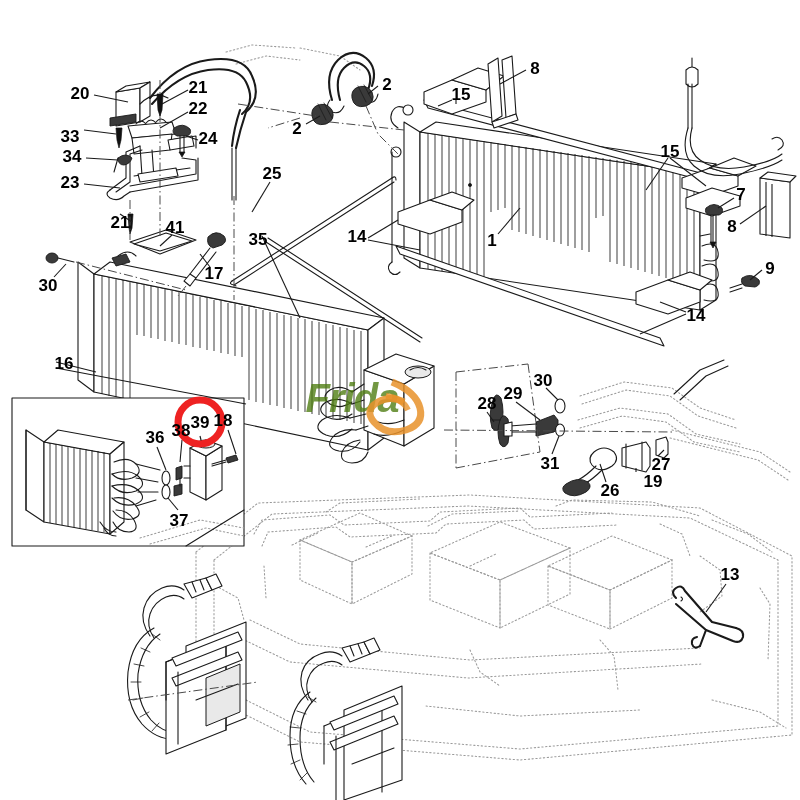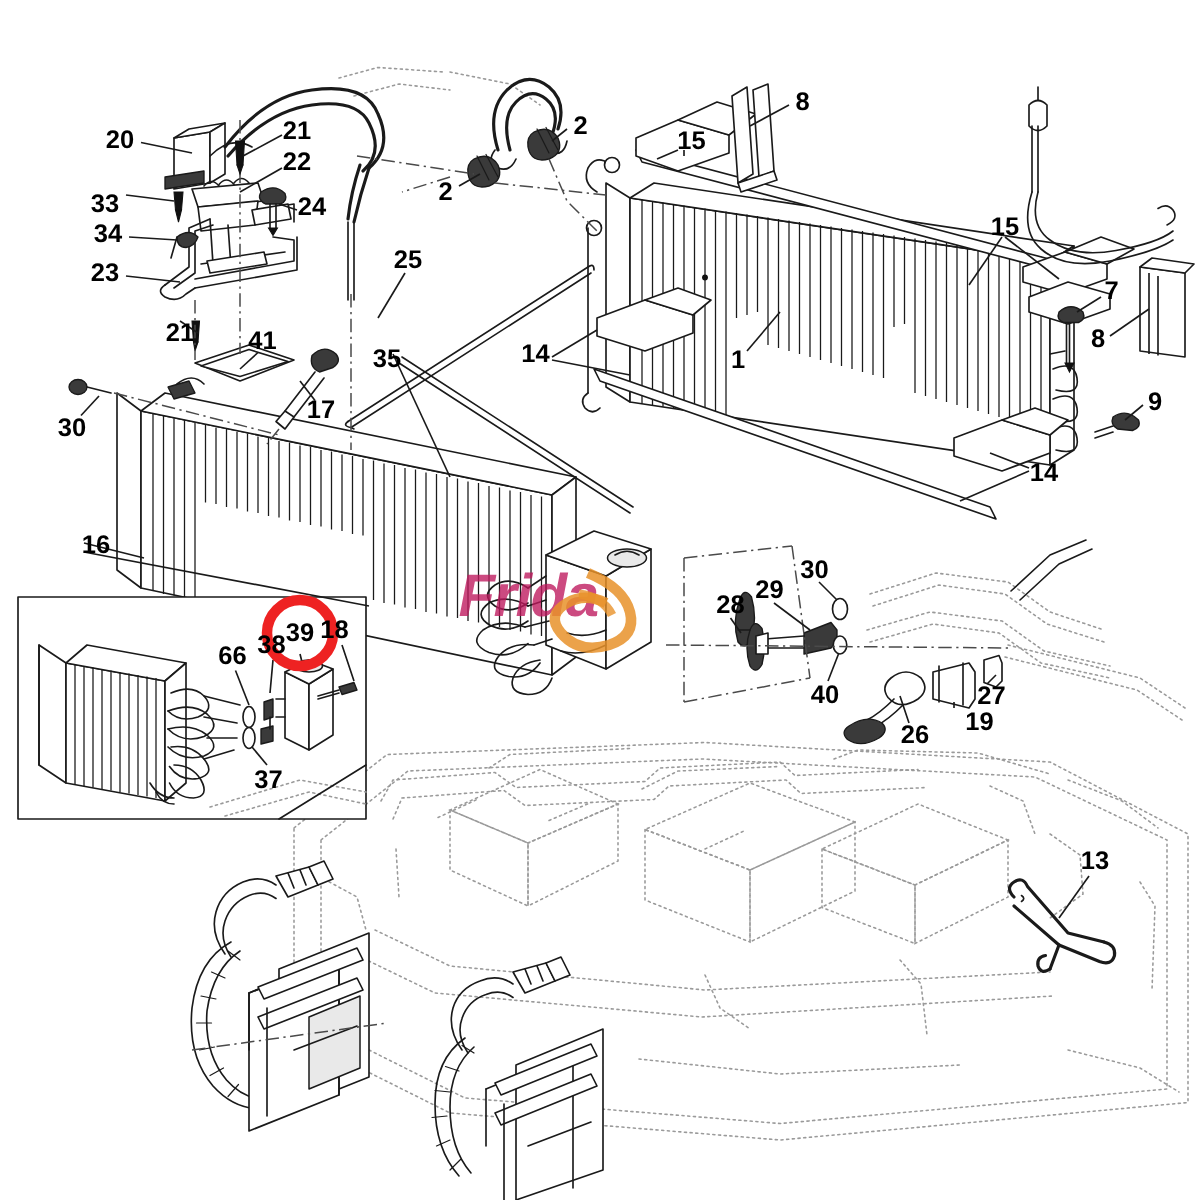--- a/index.html
+++ b/index.html
@@ -47,21 +47,21 @@
     font-family: "Liberation Sans", sans-serif;
     font-style: italic;
     font-weight: bold;
     font-size: 40px;
     letter-spacing: -1px;
     color: #5b8fc9;
     opacity: 0.78;
     white-space: nowrap;
     transform: translate(-50%, -50%);
   }
-  .wm-a { color:#be185d; }
+  .wm-a { color:#4d7c0f; }
   .wm-b { color:#3f6fae; }
 </style>
 </head>
 <body>
 
 <div id="stage">
 
   <svg id="diagram-svg" viewBox="0 0 800 800">
     <defs>
       <style>
@@ -681,28 +681,28 @@
       <div class="callout" style="left: 297px; top: 128px;">2</div>
       <div class="callout" style="left: 461px; top: 94px;">15</div>
       <div class="callout" style="left: 535px; top: 68px;">8</div>
       <div class="callout" style="left: 670px; top: 151px;">15</div>
       <div class="callout" style="left: 741px; top: 194px;">7</div>
       <div class="callout" style="left: 732px; top: 226px;">8</div>
       <div class="callout" style="left: 770px; top: 268px;">9</div>
       <div class="callout" style="left: 357px; top: 236px;">14</div>
       <div class="callout" style="left: 492px; top: 240px;">1</div>
       <div class="callout" style="left: 696px; top: 315px;">14</div>
-      <div class="callout" style="left: 155px; top: 437px;">66</div>
+      <div class="callout" style="left: 155px; top: 437px;">36</div>
       <div class="callout" style="left: 181px; top: 430px; text-align: center;">38</div>
       <div class="callout" style="left: 200px; top: 422px;">39</div>
       <div class="callout" style="left: 223px; top: 420px; text-align: right;">18</div>
       <div class="callout" style="left: 179px; top: 520px;">37</div>
       <div class="callout" style="left: 487px; top: 403px; text-align: right;">28</div>
       <div class="callout" style="left: 513px; top: 393px;">29</div>
       <div class="callout" style="left: 543px; top: 380px;">30</div>
-      <div class="callout" style="left: 550px; top: 463px;">40</div>
+      <div class="callout" style="left: 550px; top: 463px;">31</div>
       <div class="callout" style="left: 610px; top: 490px;">26</div>
       <div class="callout" style="left: 637px; top: 481px; margin-left: 16px;">19</div>
       <div class="callout" style="left: 661px; top: 464px;">27</div>
       <div class="callout" style="left: 730px; top: 574px;">13</div>
     </div>
 
 </div>
 
 </body></html>

